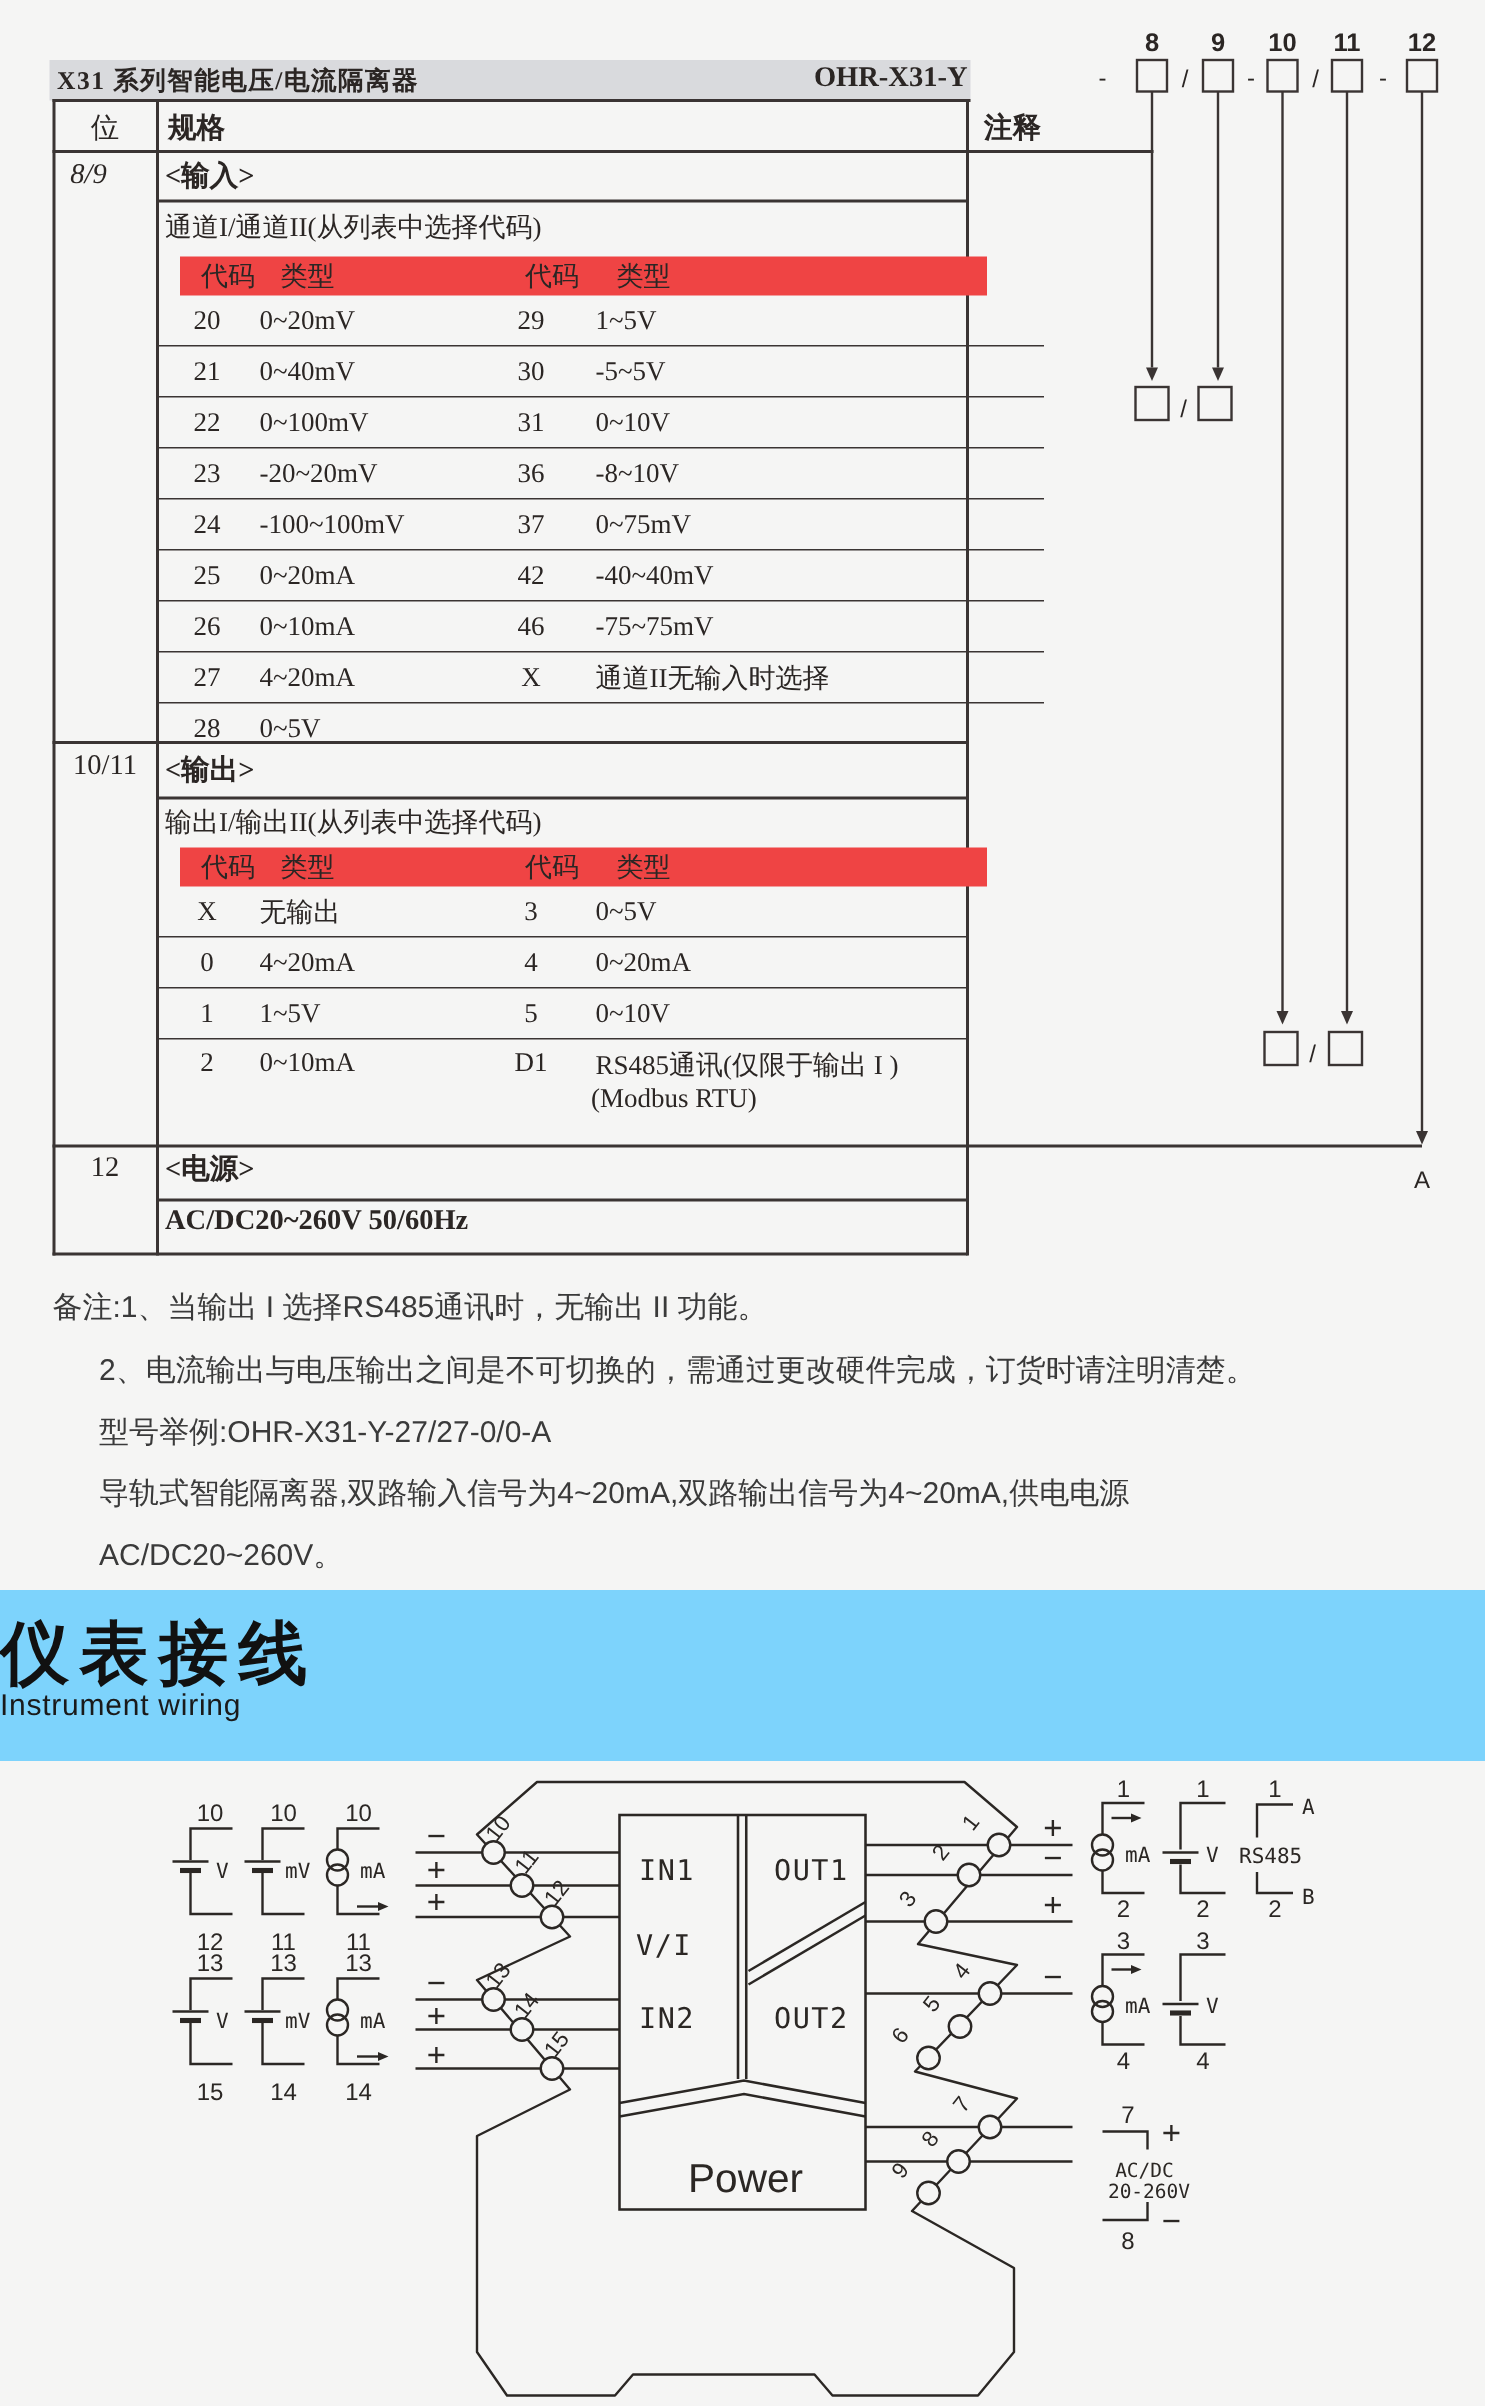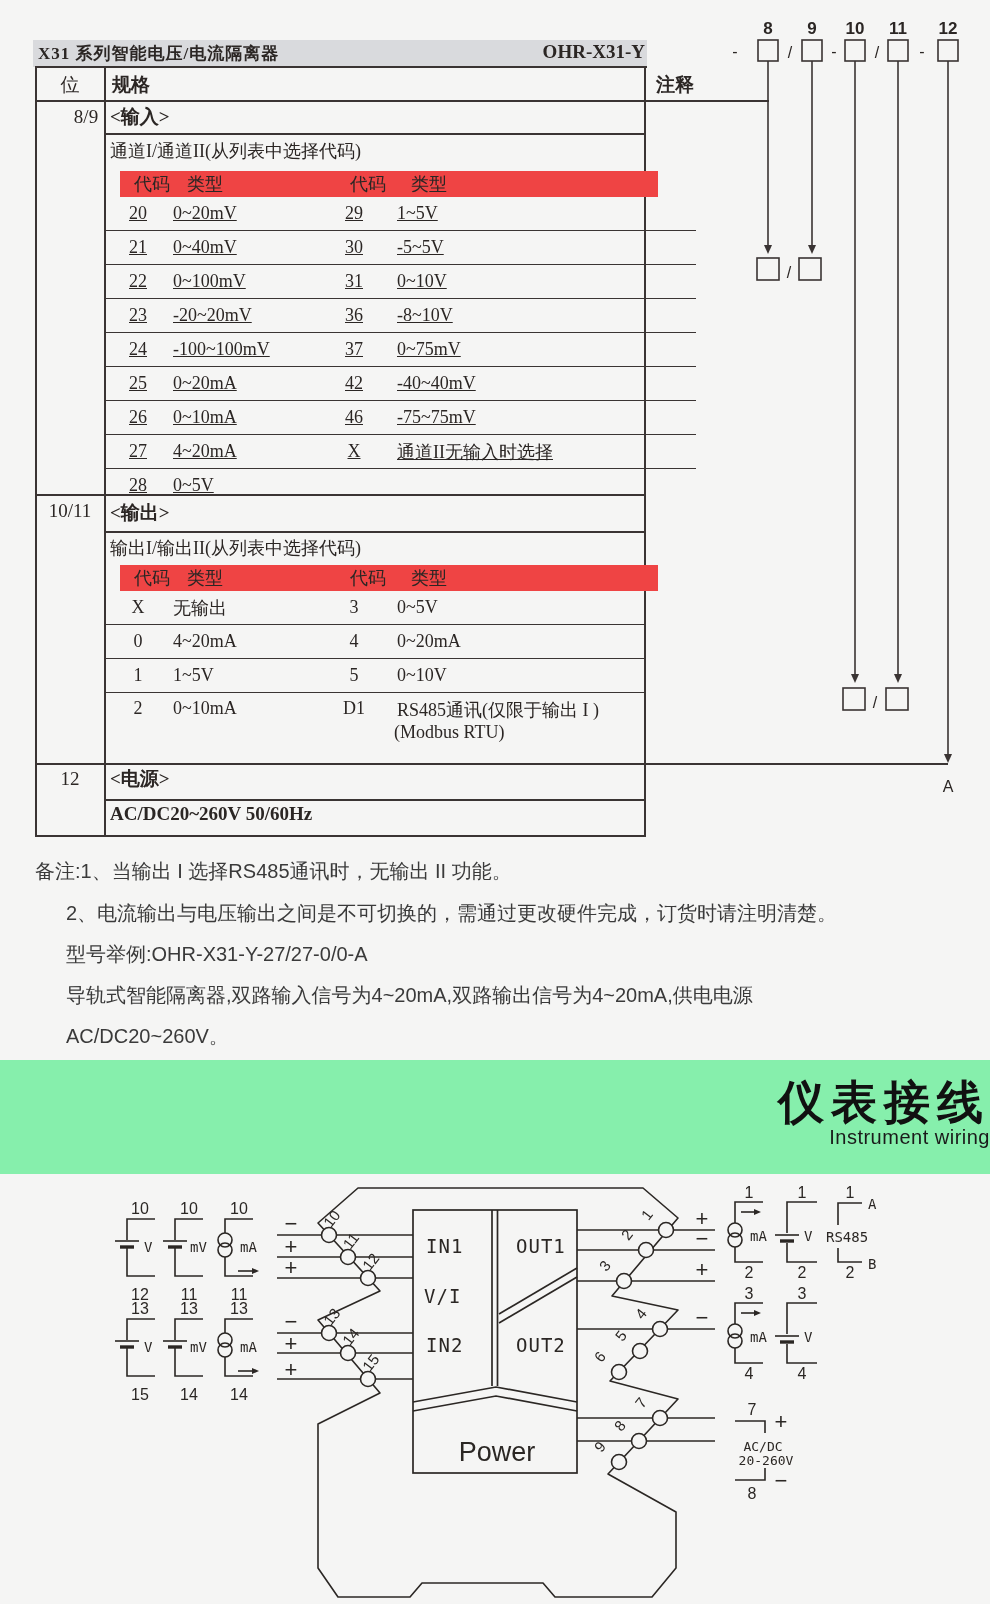--- a/index.html
+++ b/index.html
@@ -16,21 +16,21 @@
   #input-rows .crow:last-child{border-bottom:none;justify-content:flex-end;}
   #output-rows .crow:last-child{border-bottom:none;height:72px;align-items:flex-start;padding-top:5px;}
   .cc1{width:64px;text-align:center;}
   .ct1{width:140px;padding-left:3px;}
   .cc2{width:82px;text-align:center;}
   .ct2{flex:1;padding-left:2px;}
   .serifcell{font-size:18px;}
   .heading{font-size:19px;font-weight:bold;}
   .poscell{width:68px;text-align:center;font-size:19px;}
   .notes{font-family:"Liberation Sans",sans-serif;font-weight:500;font-size:20px;color:#3a3a3a;}
-  .banner{position:absolute;left:0;top:1060px;width:990px;height:114px;background:#86efac;text-align:right;}
+  .banner{position:absolute;left:0;top:1060px;width:990px;height:114px;background:#7dd3fc;text-align:left;}
   .banner-title{font-family:"Liberation Sans",sans-serif;font-weight:bold;font-size:46px;
                 letter-spacing:7px;color:#111;margin-top:12px;}
   .banner-sub{font-family:"Liberation Sans",sans-serif;font-size:20px;color:#1a1a1a;
               margin-top:-8px;letter-spacing:0.5px;}
   svg{overflow:visible;}
   svg text{stroke:none;}
 </style>
 </head>
 <body>
 
@@ -49,30 +49,30 @@
   <div class="hline" style="left:105px;top:799px;width:540px;"></div>
   <div class="hline" style="left:35px;top:835px;width:610px;"></div>
   <div class="vline" style="left:35px;top:66px;height:771px;"></div>
   <div class="vline" style="left:104px;top:66px;height:771px;"></div>
   <div class="vline" style="left:644px;top:66px;height:771px;"></div>
 
   <span class="abs poscell" style="left:36px;top:72px;">位</span>
   <span class="abs heading" style="left:112px;top:72px;">规格</span>
   <span class="abs heading" style="left:656px;top:72px;">注释</span>
 
-  <span class="abs poscell" style="left:52px;top:106px;">8/9</span>
+  <span class="abs poscell" style="left:25px;top:106px;font-style:italic;">8/9</span>
   <span class="abs heading" style="left:110px;top:104px;">&lt;输入&gt;</span>
   <span class="abs serifcell" style="left:110px;top:139px;">通道I/通道II(从列表中选择代码)</span>
   <div class="strip" style="left:106px;top:171px;width:538px;height:26px;">
     <span class="cc1">代码</span>
     <span class="ct1">类型</span>
     <span class="cc2">代码</span>
     <span class="ct2">类型</span>
   </div>
-  <div class="rows" id="input-rows" style="left:106px;top:197px;width:590px;text-decoration:underline;">
+  <div class="rows" id="input-rows" style="left:106px;top:197px;width:590px;">
 
       <div class="crow">
         <span class="cc1">20</span>
         <span class="ct1">0~20mV</span>
         <span class="cc2">29</span>
         <span class="ct2">1~5V</span>
       </div>
 
       <div class="crow">
         <span class="cc1">21</span>

